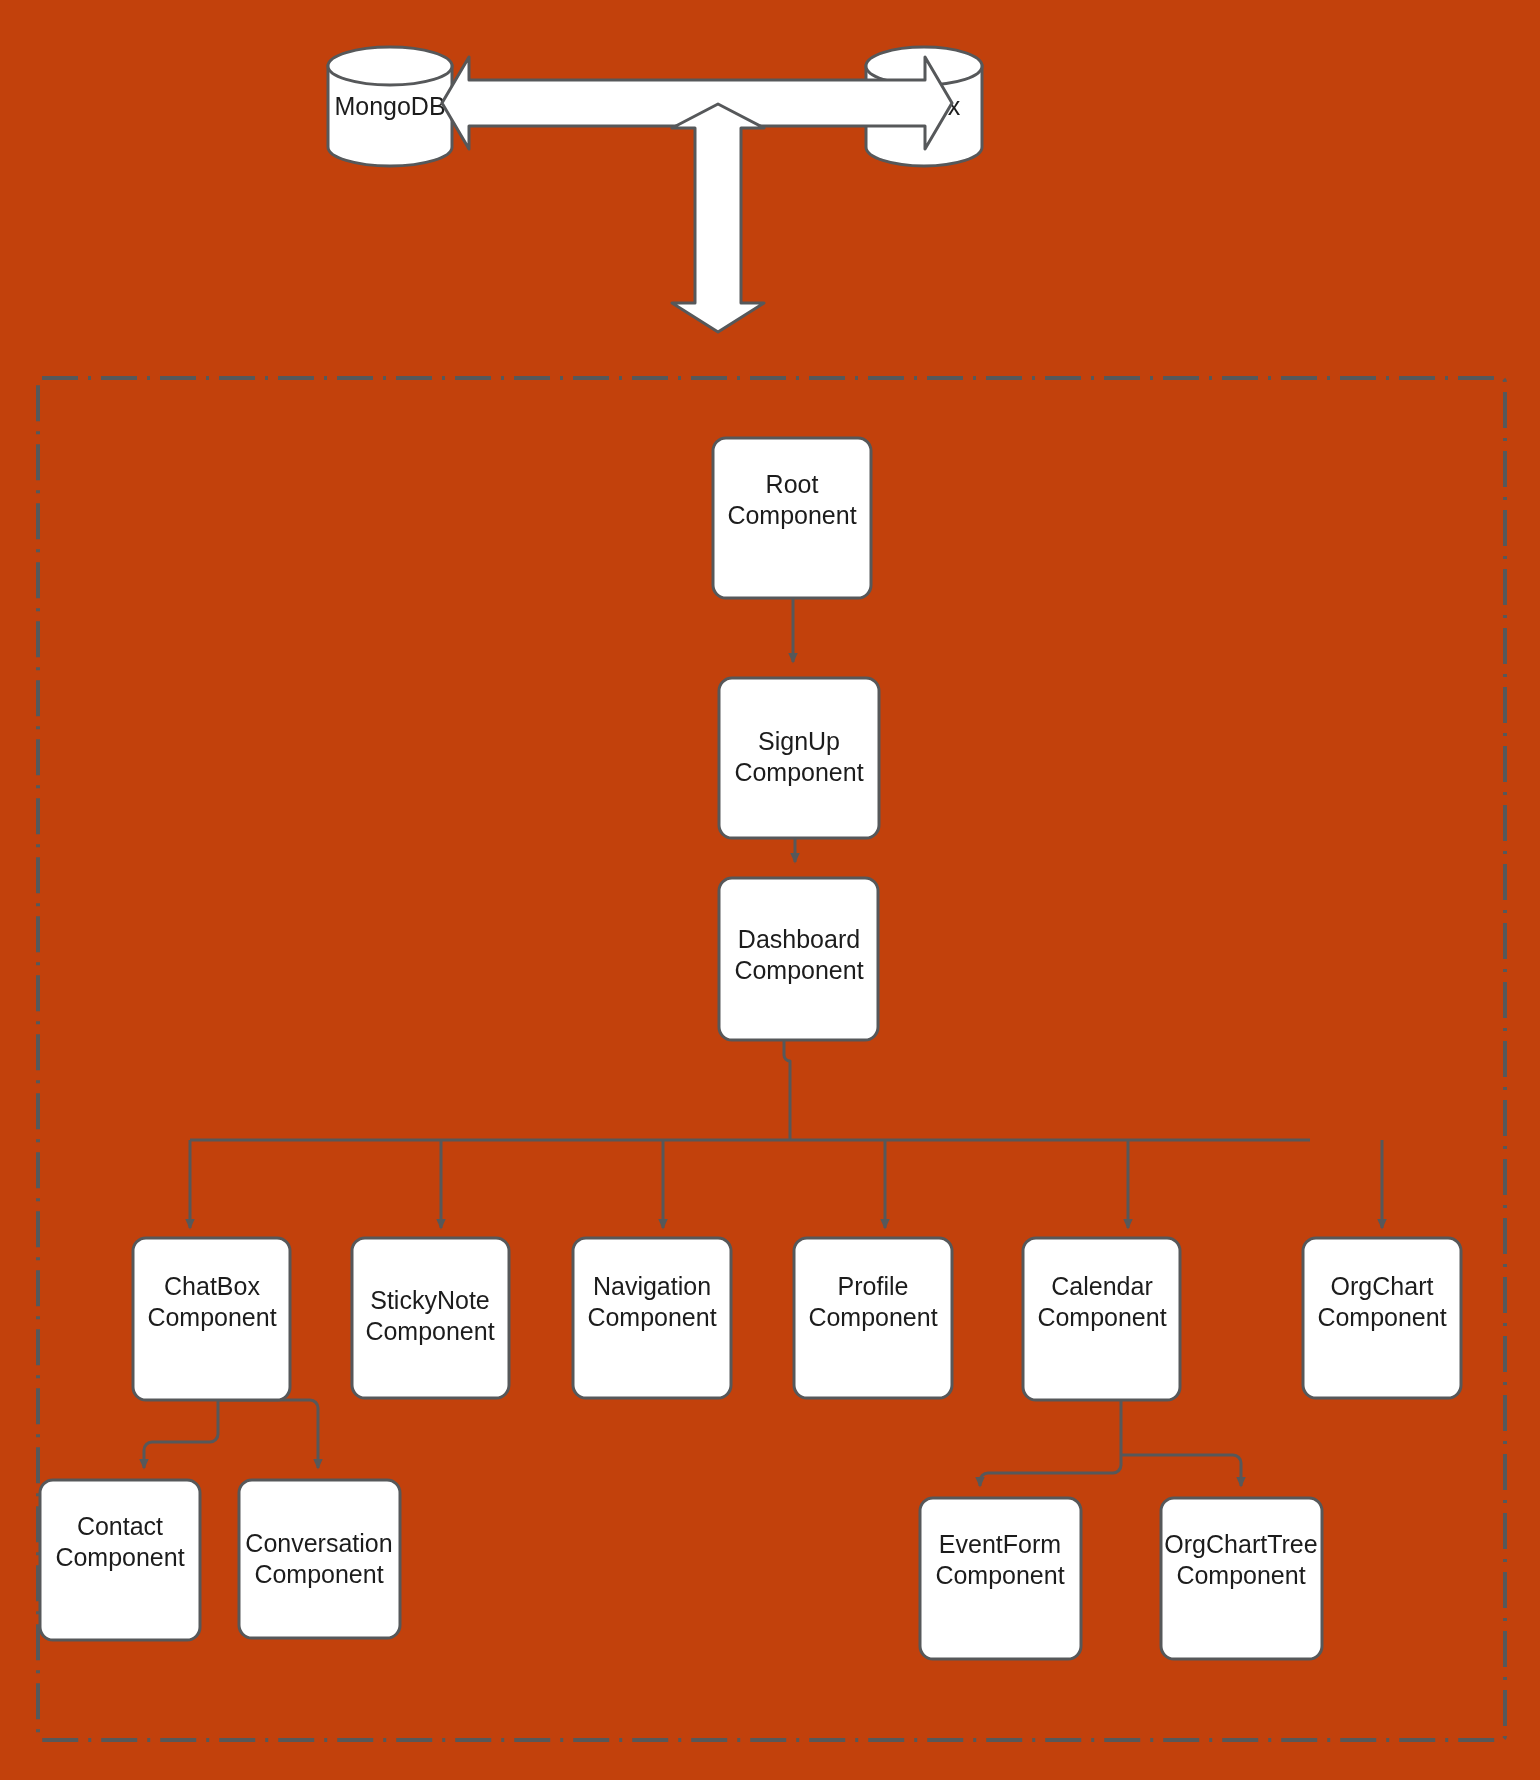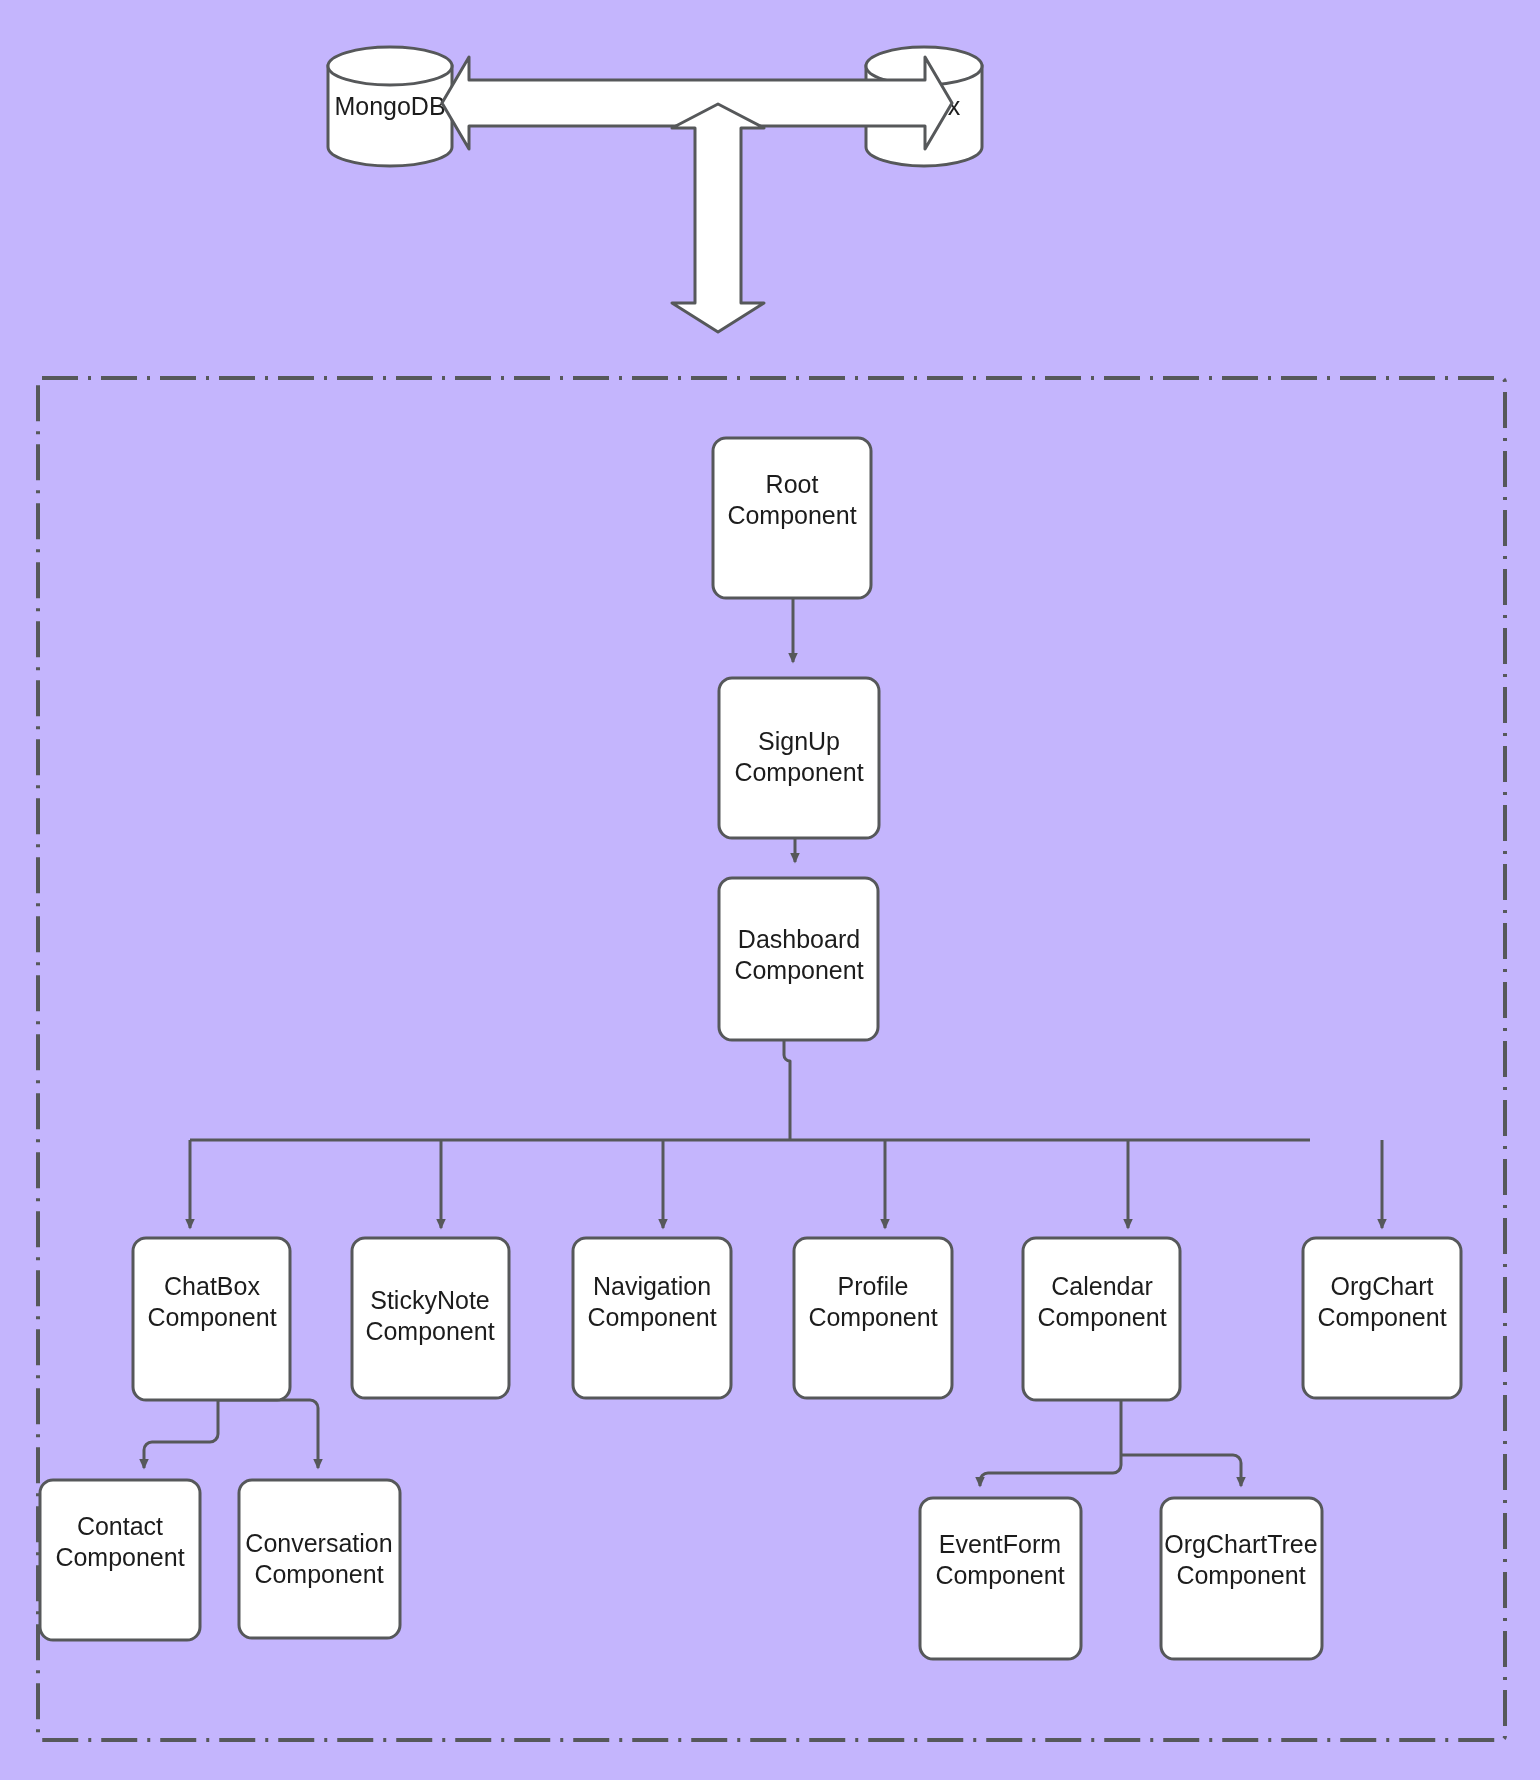--- a/index.html
+++ b/index.html
@@ -7,21 +7,21 @@
     padding: 0;
     background: #ffffff;
   }
   body {
     font-family: "Liberation Sans", sans-serif;
   }
   #diagram-root {
     position: relative;
     width: 1540px;
     height: 1780px;
-    background: #c4b5fd;
+    background: #c2410c;
     overflow: hidden;
   }
   svg#arch-svg {
     position: absolute;
     top: 0;
     left: 0;
     width: 1540px;
     height: 1780px;
     display: block;
   }

